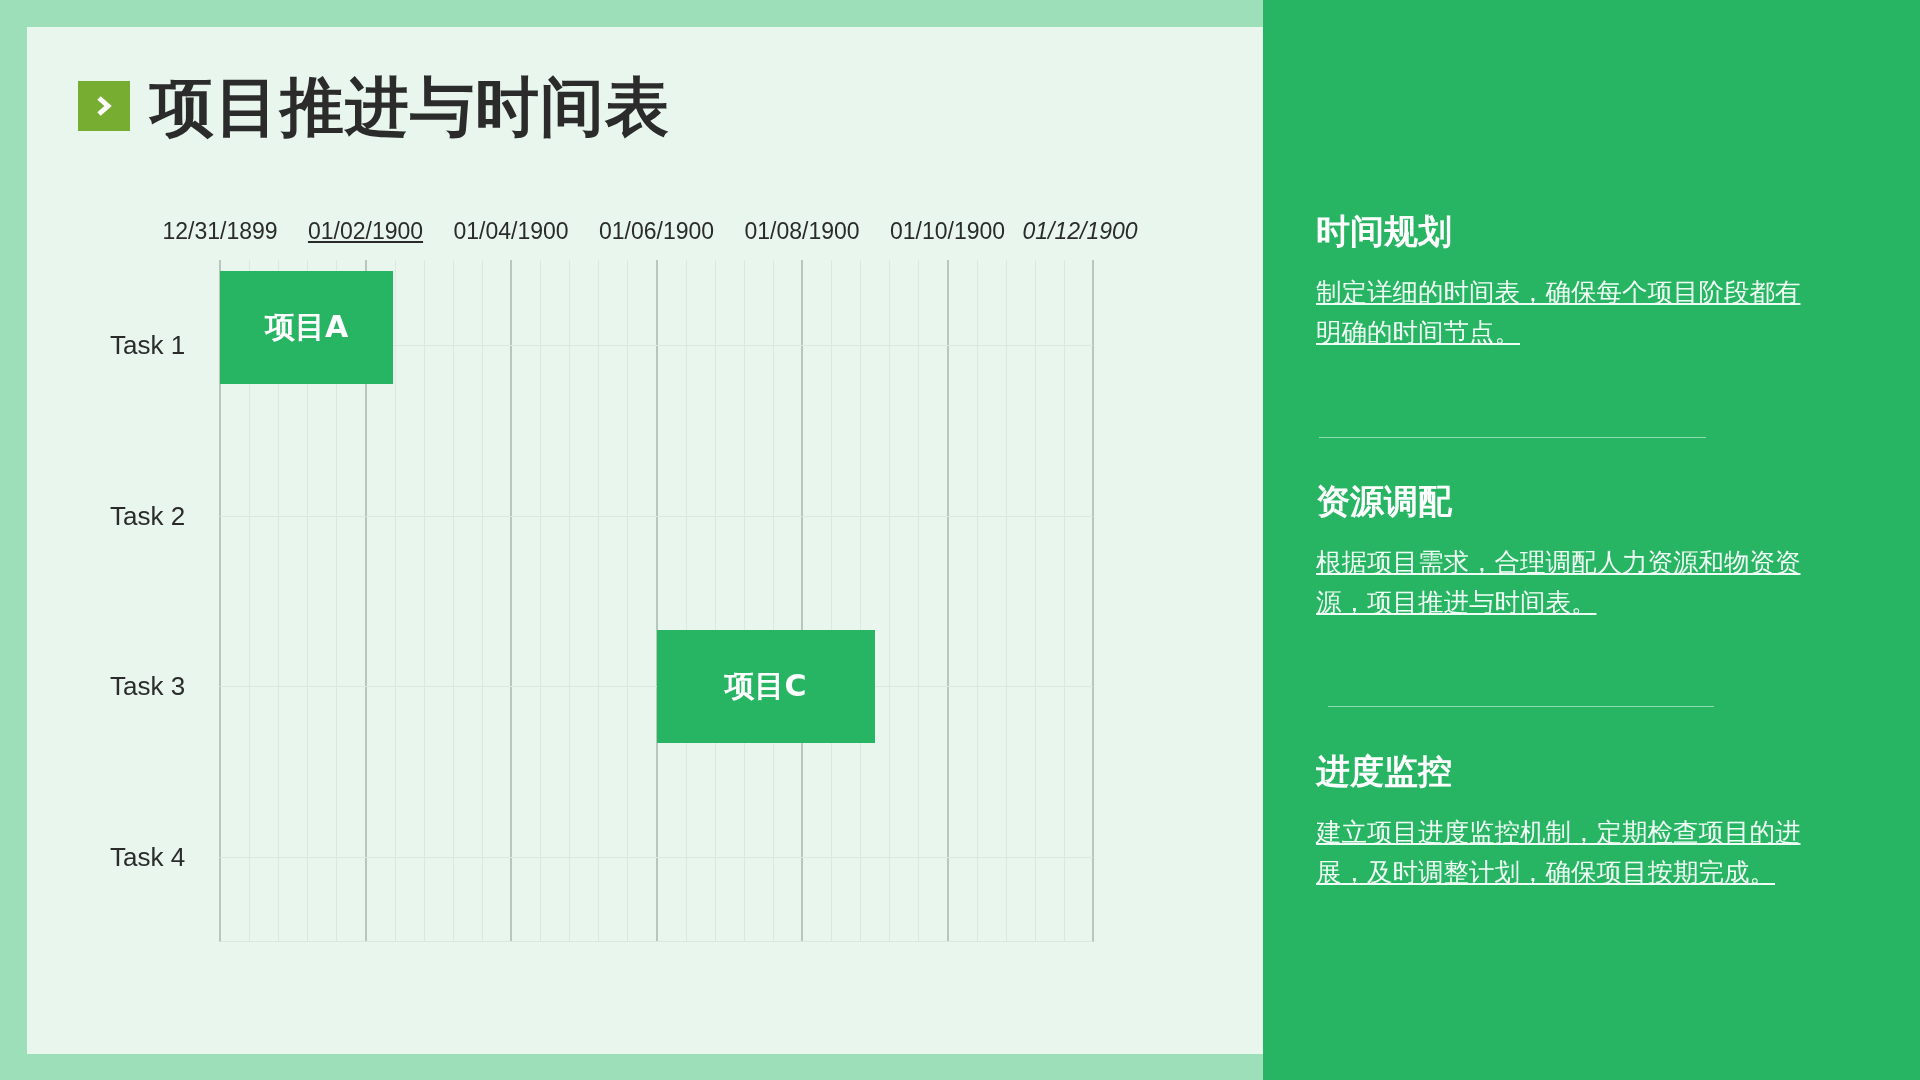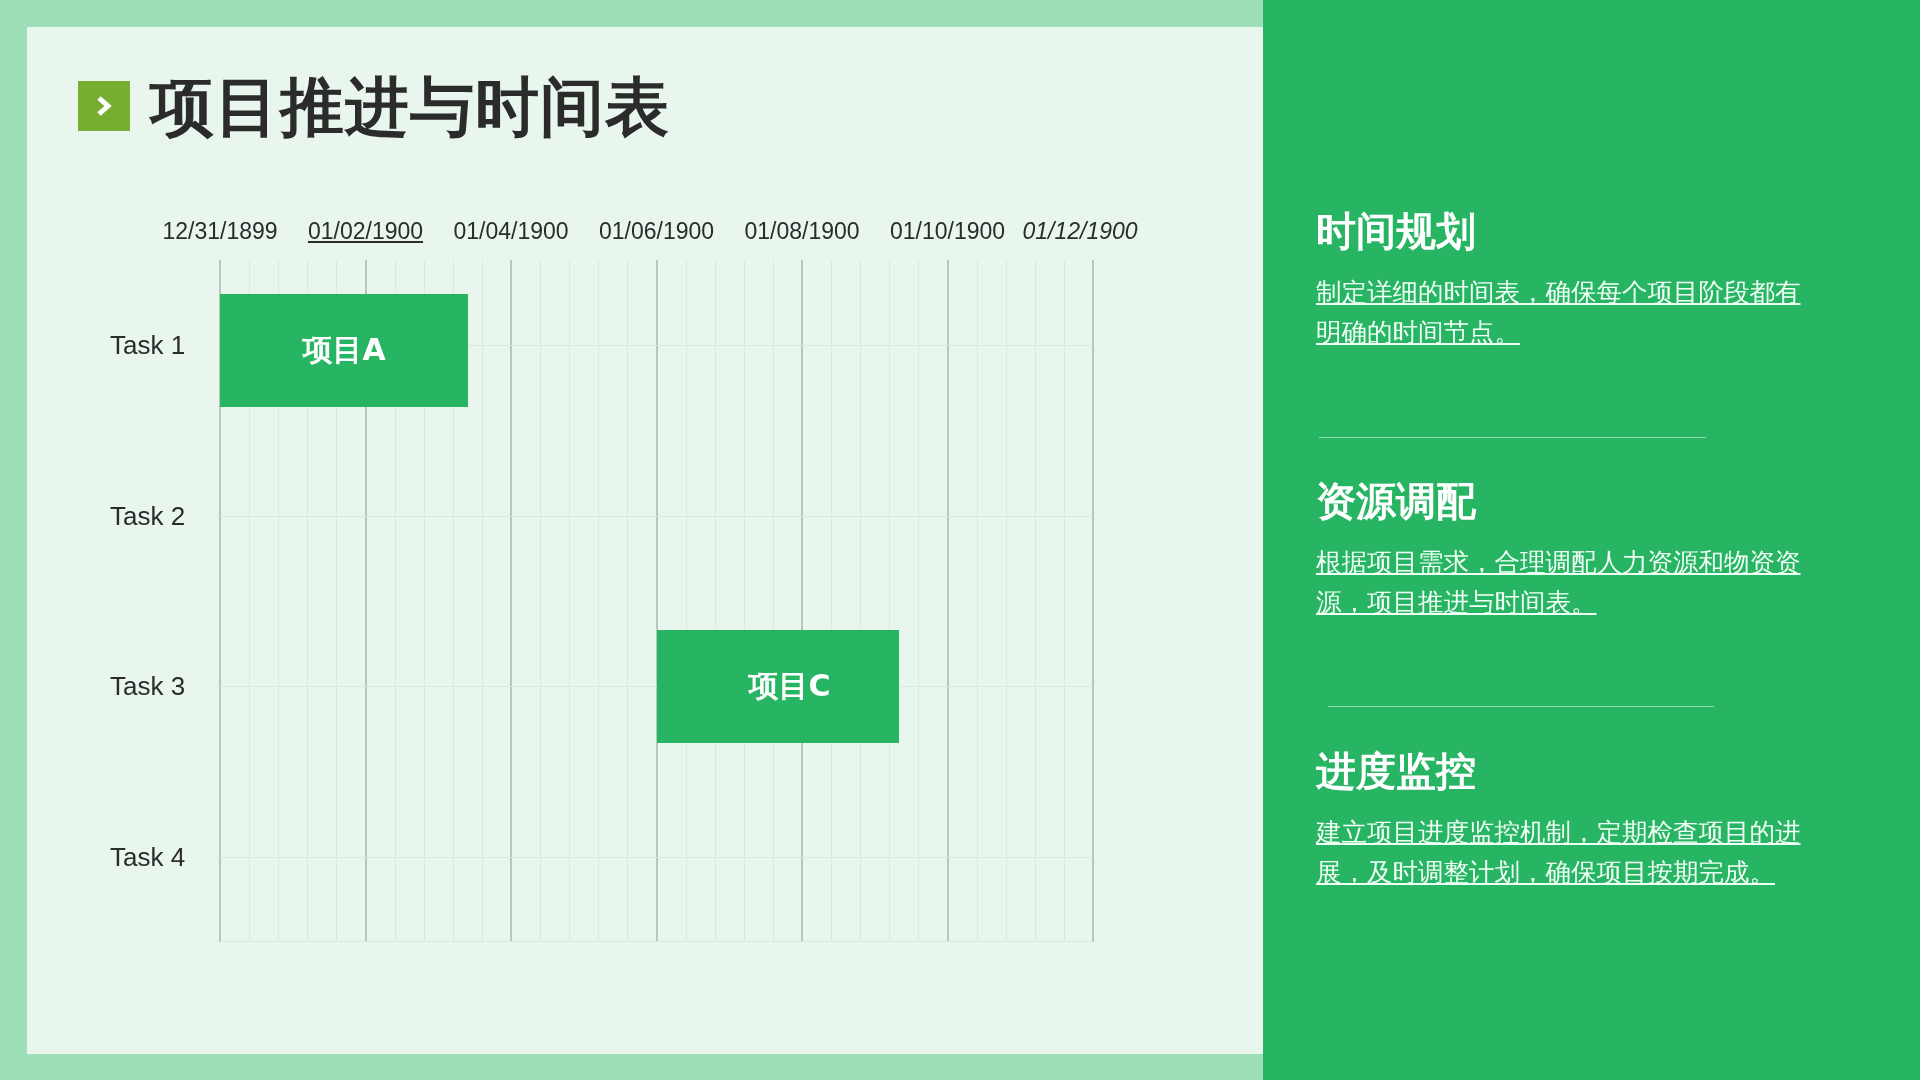--- a/index.html
+++ b/index.html
@@ -8,21 +8,21 @@
   .side { position:absolute; left:1263px; top:0; width:657px; height:1080px; background:#27b563; }
   .title-icon { position:absolute; left:78px; top:81px; width:52px; height:50px; background:#77ad31; display:flex; align-items:center; justify-content:center; }
   .title { position:absolute; left:150px; top:68px; font-size:64px; font-weight:bold; color:#2b2b2b; line-height:78px; letter-spacing:1px; font-family:"DejaVu Sans", sans-serif; }
   .plot { position:absolute; left:220px; top:260px; width:873px; height:682px; }
   .vline { position:absolute; top:0; bottom:0; width:1px; background:#dbe8e0; }
   .vline.major { background:#b9c6be; width:2px; }
   .hline { position:absolute; left:0; right:0; height:1px; background:#dbe8e0; }
   .xlabel { position:absolute; top:218px; width:160px; margin-left:-80px; text-align:center; font-size:23px; color:#2b2b2b; }
   .ylabel { position:absolute; left:110px; width:100px; font-size:26px; color:#2b2b2b; line-height:30px; }
   .bar { position:absolute; display:flex; align-items:center; justify-content:center; color:#fff; font-weight:bold; font-size:30px; font-family:"DejaVu Sans", sans-serif; }
-  .card-h { position:absolute; left:1316px; font-size:40px; font-weight:bold; color:#fff; font-family:"DejaVu Sans", sans-serif; line-height:46px; }
+  .card-h { position:absolute; left:1316px; font-size:34px; font-weight:bold; color:#fff; font-family:"DejaVu Sans", sans-serif; line-height:46px; }
   .card-p { position:absolute; left:1316px; width:490px; font-size:25.5px; color:#f0fff5; line-height:40px; font-family:"DejaVu Sans", sans-serif;text-decoration:underline; }
   .divider { position:absolute; height:1px; background:#8fdcb0; }
 </style>
 </head>
 <body>
 
 <div class="inner"></div>
 <div class="side"></div>
 
 <div class="title-icon">
@@ -77,22 +77,22 @@
     <div class="vline major" style="left: 290px;"></div>
     <div class="vline major" style="left: 435.5px;"></div>
     <div class="vline major" style="left: 581px;"></div>
     <div class="vline major" style="left: 726.5px;"></div>
     <div class="vline major" style="left: 872px;"></div>
     <div class="hline" style="top: 85.25px;"></div>
     <div class="hline" style="top: 255.75px;"></div>
     <div class="hline" style="top: 426.25px;"></div>
     <div class="hline" style="top: 596.75px;"></div>
     <div class="hline" style="top: 681px;"></div>
-    <div class="bar" style="left: 0px; width: 248px; top: 34px; height: 113px; background: rgb(39, 181, 99);">项目A</div>
-    <div class="bar" style="left: 436.5px; width: 218.25px; top: 369.75px; height: 113px; background: rgb(39, 181, 99); padding-left: 24px;">项目C</div>
+    <div class="bar" style="left: 0px; width: 173px; top: 11px; height: 113px; background: rgb(39, 181, 99);">项目A</div>
+    <div class="bar" style="left: 436.5px; width: 218.25px; top: 369.75px; height: 113px; background: rgb(39, 181, 99);">项目C</div>
   </div>
 
 <div class="card-h" style="top:208px;">时间规划</div>
 <div class="card-p" style="top:272px;">制定详细的时间表，确保每个项目阶段都有明确的时间节点。</div>
 <div class="divider" style="left:1319px; width:387px; top:437px;"></div>
 
 <div class="card-h" style="top:478px;">资源调配</div>
 <div class="card-p" style="top:542px;">根据项目需求，合理调配人力资源和物资资源，项目推进与时间表。</div>
 <div class="divider" style="left:1328px; width:386px; top:706px;"></div>
 

